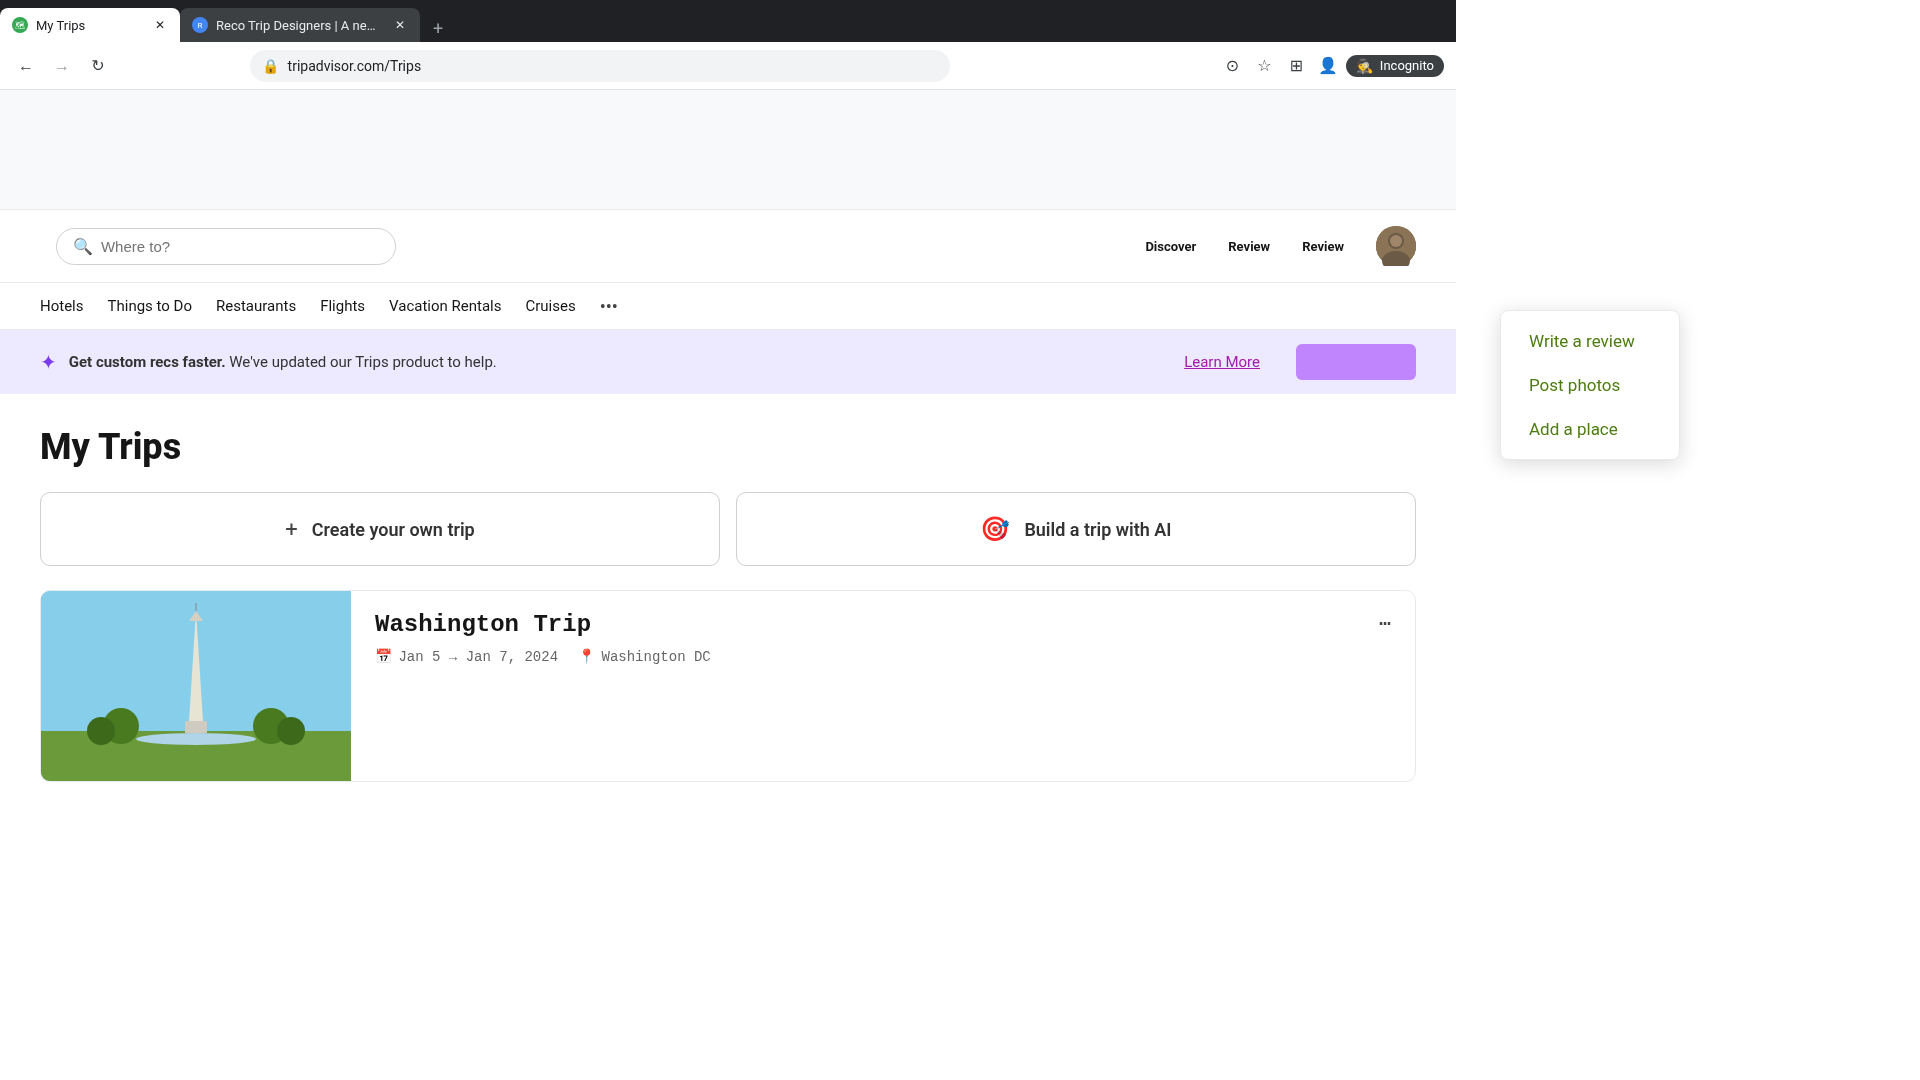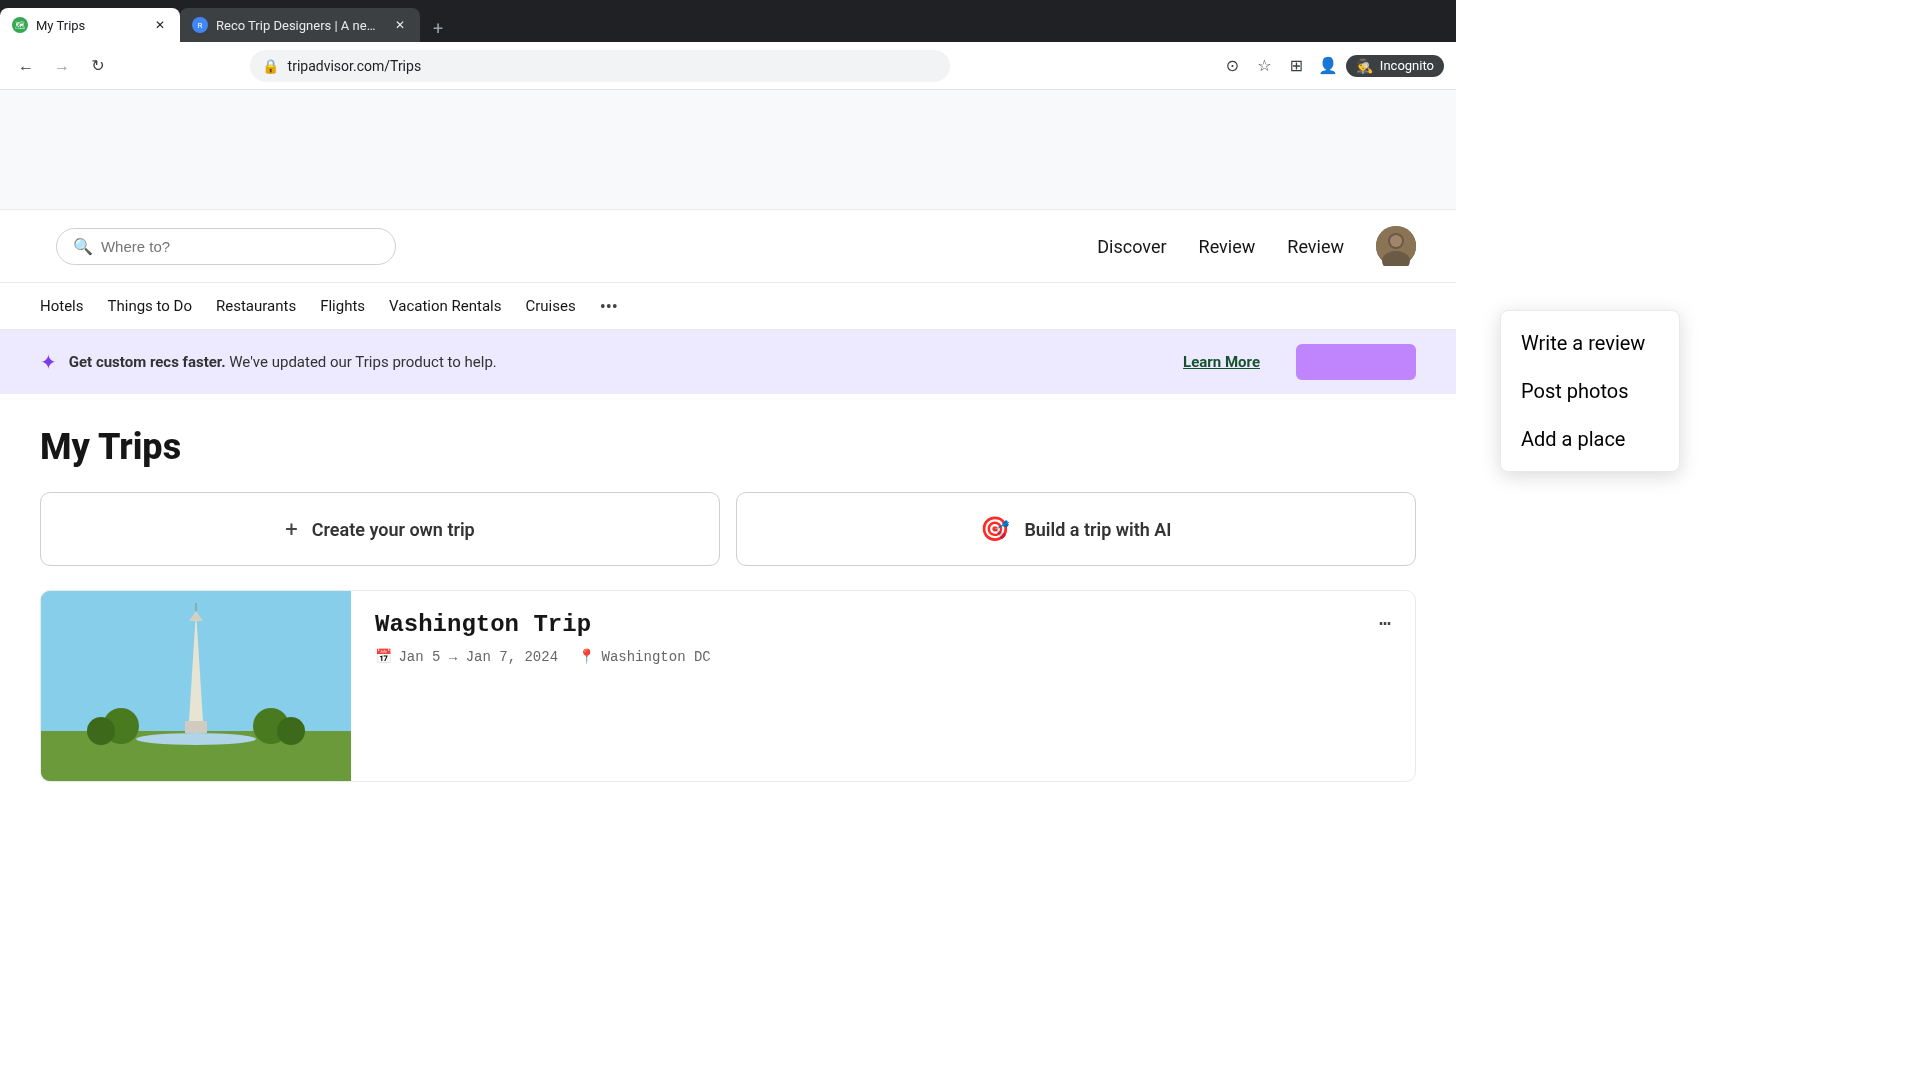--- a/index.html
+++ b/index.html
@@ -37,53 +37,53 @@
     
     .ta-header { border-bottom: 1px solid #e8eaed; padding: 16px 40px; display: flex; align-items: center; gap: 24px; position: relative; }
     .ta-logo { display: flex; align-items: center; gap: 8px; text-decoration: none; }
     .ta-logo-owl { width: 48px; height: 48px; }
     .ta-logo-text { font-size: 26px; font-weight: 700; color: #161616; }
     .ta-search { flex: 1; max-width: 340px; margin-left: 16px; }
     .ta-search-box { display: flex; align-items: center; border: 1px solid #d0d0d0; border-radius: 24px; padding: 8px 16px; gap: 8px; background: #fff; }
     .ta-search-box input { border: none; outline: none; font-size: 15px; color: #666; width: 100%; background: transparent; }
     .ta-search-icon { color: #666; font-size: 16px; }
     .ta-nav { display: flex; align-items: center; gap: 32px; margin-left: auto; }
-    .ta-nav-item { font-size: 18px; font-weight: 400; color: #161616; cursor: pointer; text-decoration: none; }
+    .ta-nav-item { font-size: 13px; font-weight: 700; color: #161616; cursor: pointer; text-decoration: none; }
     .avatar-placeholder { width: 40px; height: 40px; border-radius: 50%; background: linear-gradient(135deg, #8b7355 0%, #6b5a45 50%, #4a3728 100%); display: flex; align-items: center; justify-content: center; }
 
     
     .ta-subnav { padding: 8px 40px; display: flex; align-items: center; gap: 24px; border-bottom: 1px solid #e8eaed; }
     .ta-subnav-item { font-size: 15px; color: #161616; cursor: pointer; text-decoration: none; padding: 6px 0; }
     .ta-subnav-more { font-size: 18px; cursor: pointer; color: #444; }
 
     
     .notif-banner { background: #ede9fe; padding: 14px 40px; display: flex; align-items: center; gap: 12px; border-radius: 0; }
     .notif-icon { color: #7c3aed; font-size: 20px; }
     .notif-text { font-size: 15px; color: #333; flex: 1; }
     .notif-text strong { font-weight: 700; }
-    .notif-learn-more { color: #14532d; font-weight: 700; font-size: 15px; text-decoration: underline; cursor: pointer; }
+    .notif-learn-more { color: #a21caf; font-weight: 400; font-size: 15px; text-decoration: underline; cursor: pointer; }
 
     
     .my-trips-section { padding: 32px 40px; }
     .my-trips-title { font-size: 36px; font-weight: 800; color: #161616; margin-bottom: 24px; }
     .trip-actions { display: flex; gap: 16px; margin-bottom: 24px; }
     .trip-action-card { flex: 1; border: 1.5px solid #d0d0d0; border-radius: 10px; padding: 22px 24px; display: flex; align-items: center; justify-content: center; gap: 14px; cursor: pointer; background: #fff; font-size: 18px; font-weight: 600; color: #333; transition: background 0.15s; }
     .trip-action-card .plus-icon { font-size: 22px; color: #444; font-weight: 400; }
     .ai-icon { font-size: 24px; }
 
     
     .trip-card { border: 1.5px solid #e8eaed; border-radius: 10px; overflow: hidden; display: flex; }
     .trip-card-image { width: 310px; height: 190px; flex-shrink: 0; overflow: hidden; position: relative; background: linear-gradient(180deg, #87ceeb 0%, #b0d9f0 40%, #90c060 70%, #6a9a3a 100%); }
     .trip-card-body { flex: 1; padding: 20px 24px; font-family: Liberation Mono, monospace; }
     .trip-card-title { font-size: 24px; font-weight: 700; color: #161616; margin-bottom: 10px; }
     .trip-card-meta { display: flex; align-items: center; gap: 20px; color: #666; font-size: 14px; }
     .trip-card-meta-item { display: flex; align-items: center; gap: 6px; }
     .trip-card-more { font-size: 20px; color: #444; cursor: pointer; margin-left: auto; }
     .dropdown-menu { position: absolute; top: 310px; right: 240px; background: #fff; border: 1px solid #e8eaed; border-radius: 8px; box-shadow: 0 4px 20px rgba(0,0,0,0.15); z-index: 200; min-width: 180px; padding: 8px 0; }
-    .dropdown-item { padding: 12px 20px; font-size: 20px; color: #000000; cursor: pointer; }
+    .dropdown-item { padding: 12px 28px; font-size: 17px; color: #4d7c0f; cursor: pointer; }
   </style>
 </head>
 <body>
 
 <div class="browser-chrome">
   <div class="browser-tab-bar">
     <div class="browser-tab active">
       <div class="tab-favicon trips">🗺</div>
       <span class="tab-title">My Trips</span>
       <span class="tab-close">✕</span>

